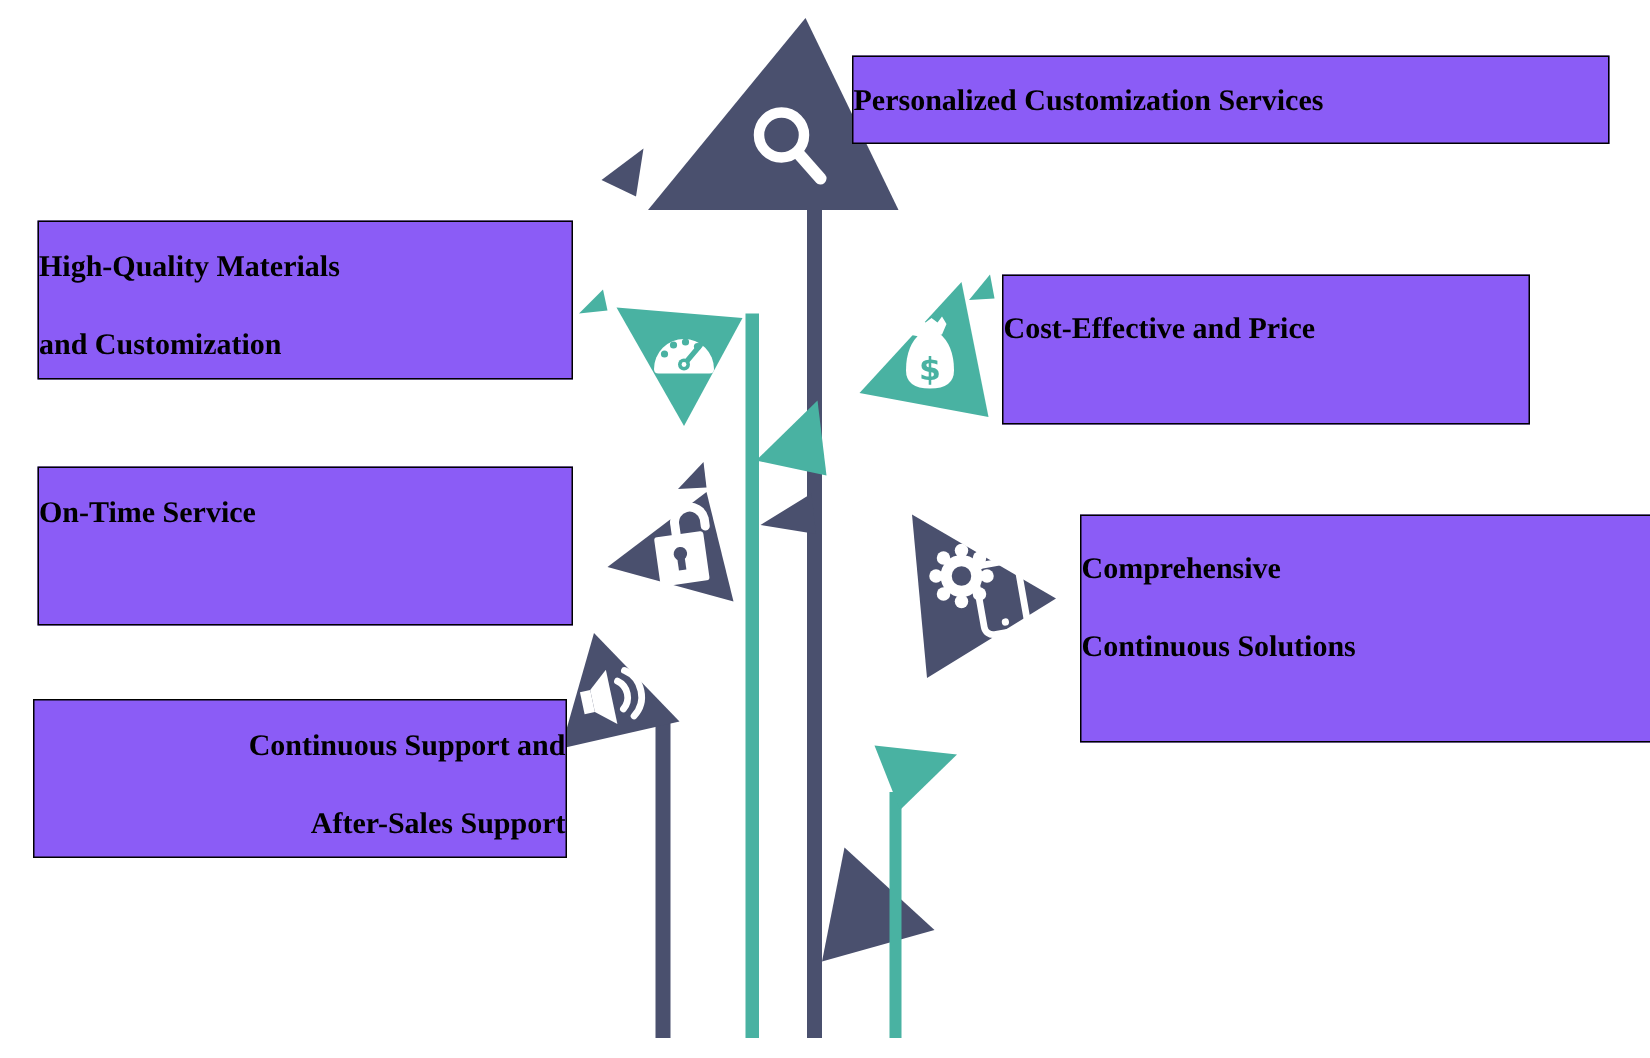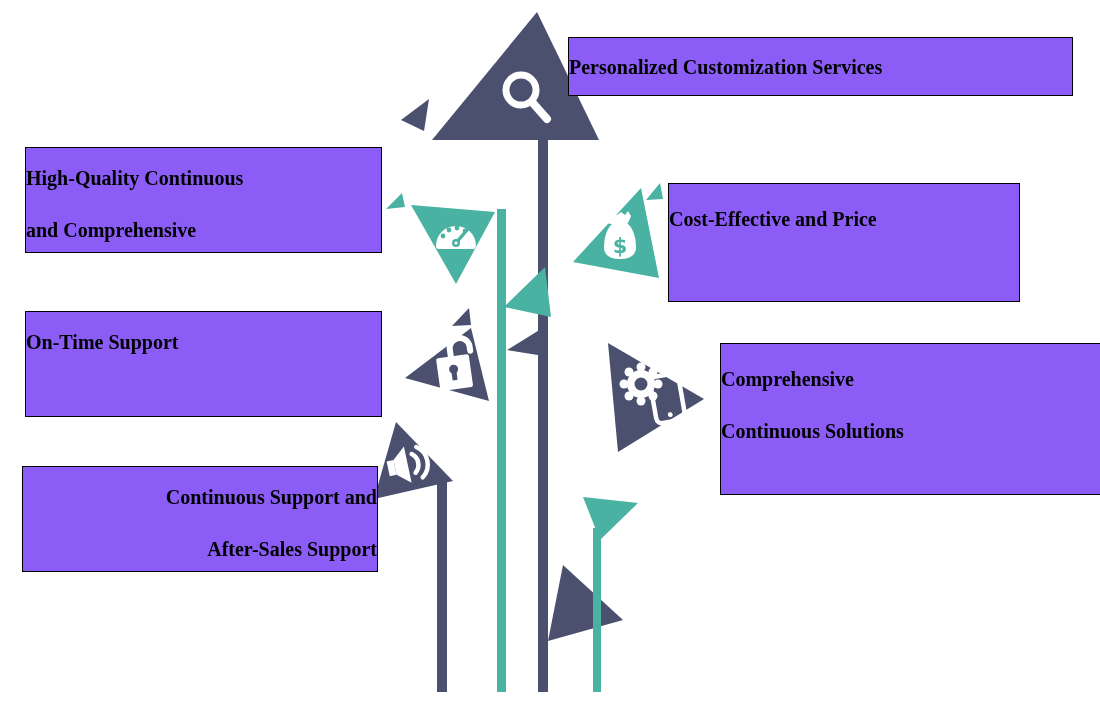--- a/index.html
+++ b/index.html
@@ -12,21 +12,21 @@
   .stroke-teal{stroke:var(--teal);fill:none;}
   .box{position:absolute;background:#8b5cf6;border:1.5px solid var(--border);color:var(--ink);
        font-family:"Liberation Serif",serif;font-weight:700;font-size:20px;
        box-sizing:border-box;}
   .box .ln{white-space:nowrap;line-height:52px;}
   .box.single{display:flex;align-items:center;}
   #box-personalized{left:568px;top:37px;width:505px;height:59px;}
   #box-quality{left:25px;top:147px;width:357px;height:106px;padding-top:4px;}
   #box-quick{left:25px;top:311px;width:357px;height:106px;padding-top:4px;}
   #box-continuous{left:22px;top:466px;width:356px;height:106px;padding-top:4px;text-align:right;}
-  #box-cost{left:668px;top:183px;width:352px;height:119px;padding-top:9px;}
+  #box-cost{left:668px;top:183px;width:352px;height:100px;padding-top:9px;}
   #box-comprehensive{left:720px;top:343px;width:396px;height:152px;padding-top:9px;}
   .money-glyph{font-family:"DejaVu Sans",sans-serif;font-weight:700;font-size:21px;fill:var(--teal);}
 </style>
 </head>
 <body>
 
 <div class="stage">
   <svg width="1100" height="705" viewBox="0 0 1100 705">
 
     <polygon class="fill-dark" points="563,565 623,620 548,641"></polygon>
@@ -115,26 +115,26 @@
     </g>
 
     <polygon class="fill-teal" points="583,497 638,503 600,540"></polygon>
   </svg>
 
   <div class="box single" id="box-personalized">
     <div class="ln">Personalized Customization Services</div>
   </div>
 
   <div class="box" id="box-quality">
-    <div class="ln">High-Quality Continuous</div>
-    <div class="ln">and Comprehensive</div>
+    <div class="ln">High-Quality Materials</div>
+    <div class="ln">and Customization</div>
   </div>
 
   <div class="box" id="box-quick">
-    <div class="ln">On-Time Support</div>
+    <div class="ln">On-Time Service</div>
   </div>
 
   <div class="box" id="box-continuous">
     <div class="ln">Continuous Support and</div>
     <div class="ln">After-Sales Support</div>
   </div>
 
   <div class="box" id="box-cost">
     <div class="ln">Cost-Effective and Price</div>
   </div>

